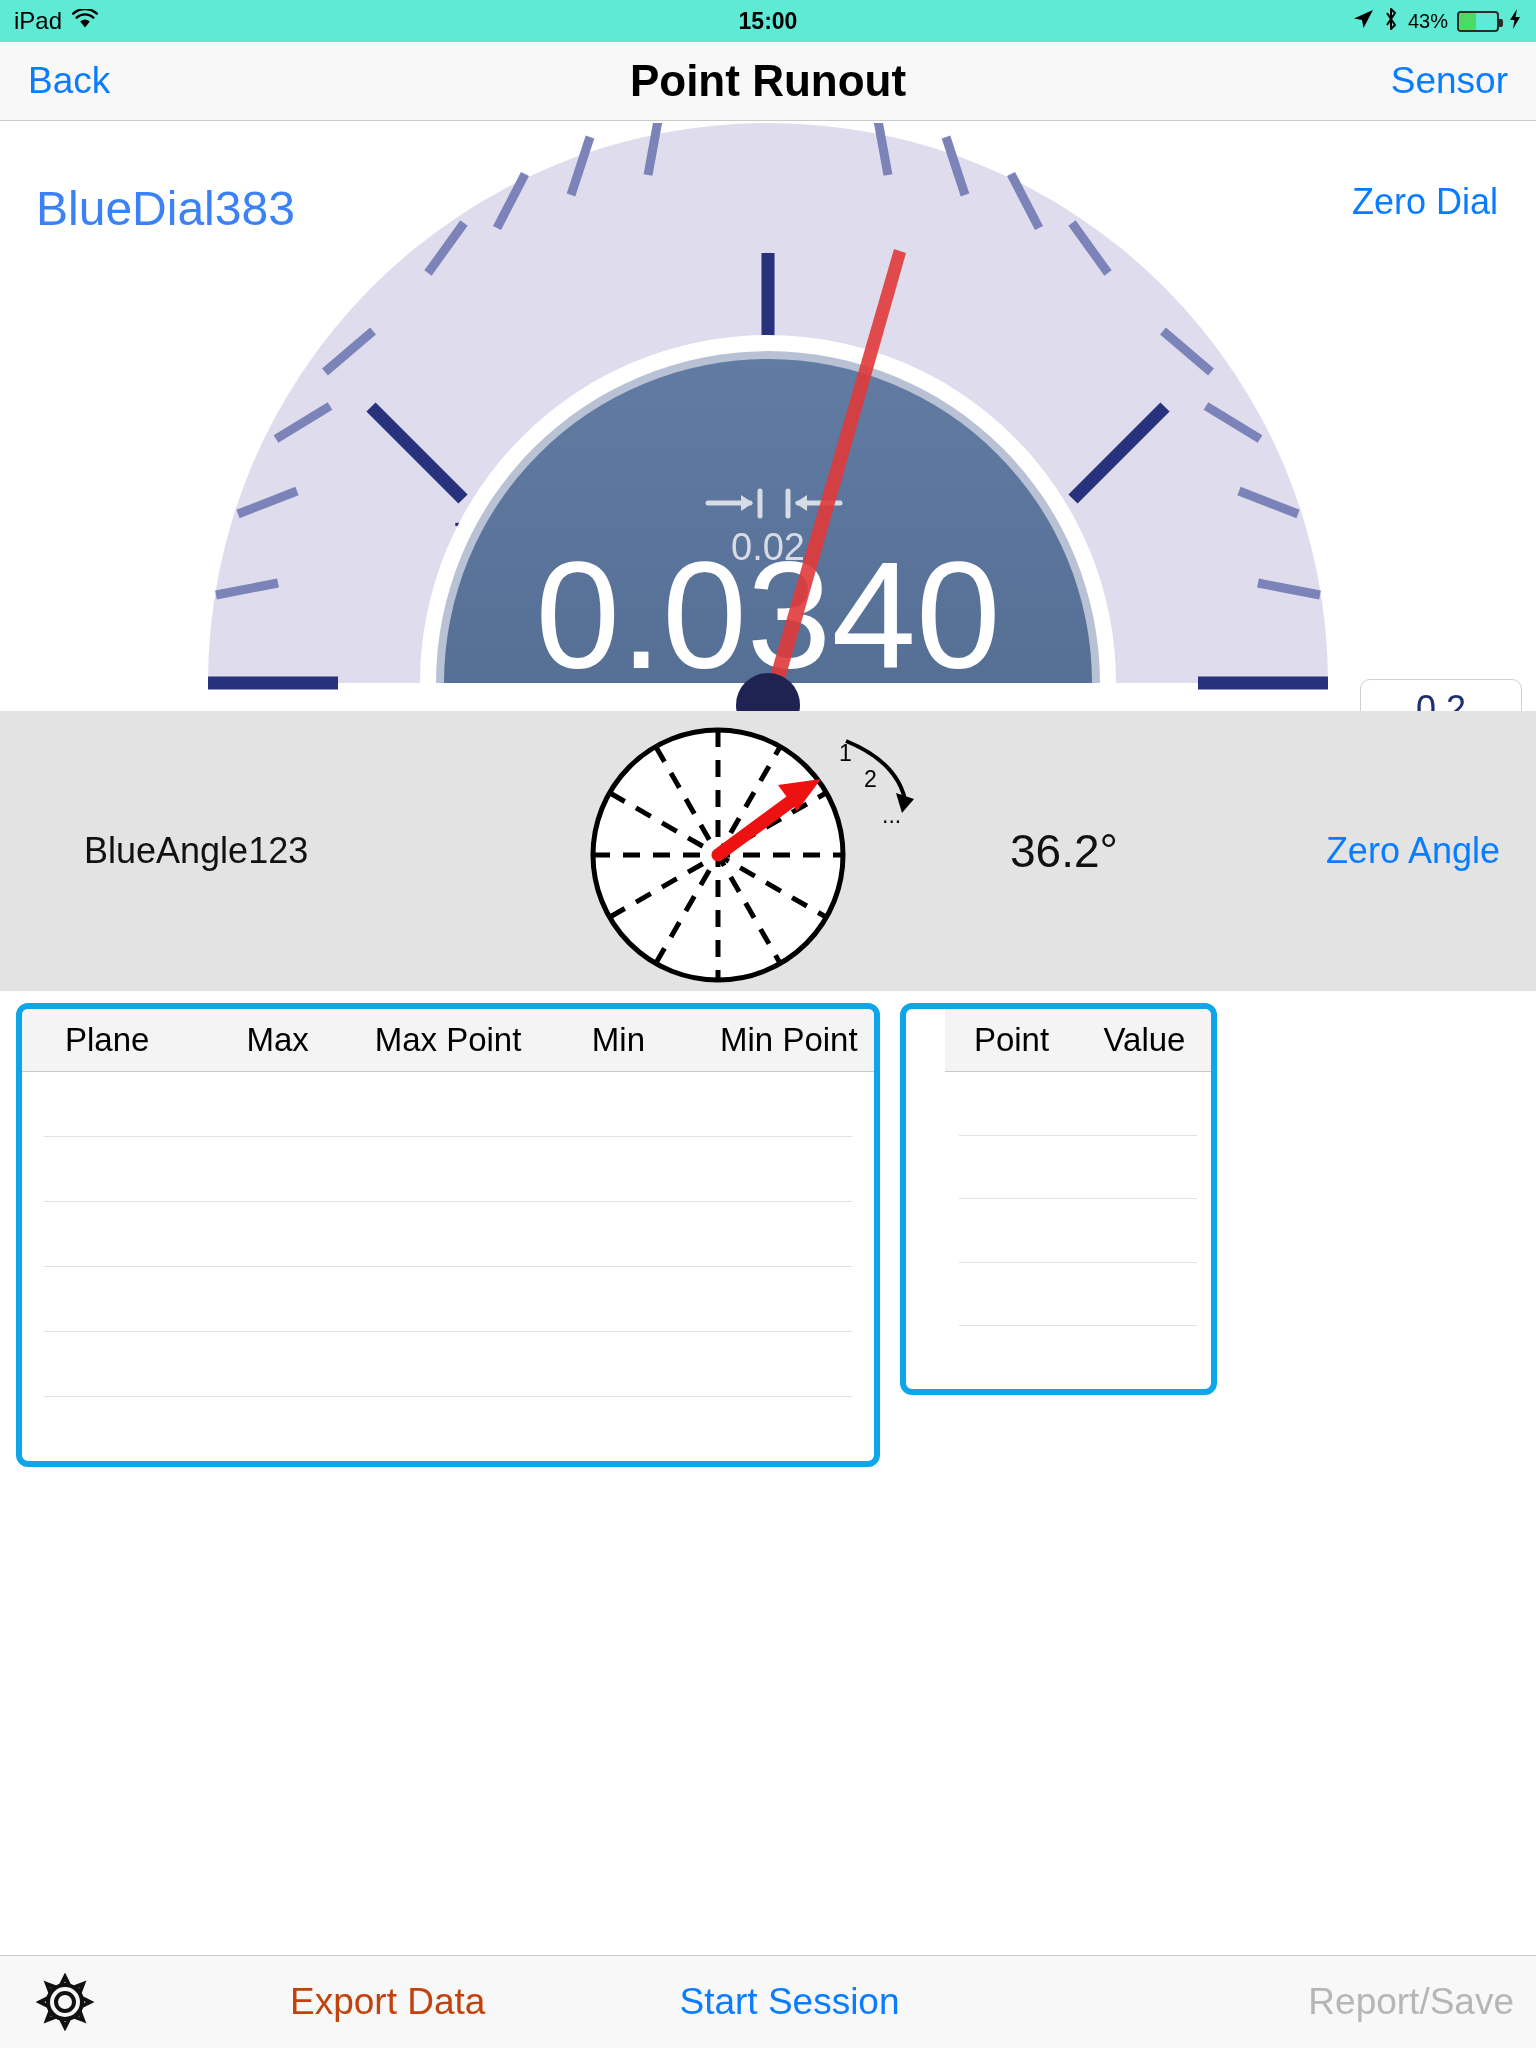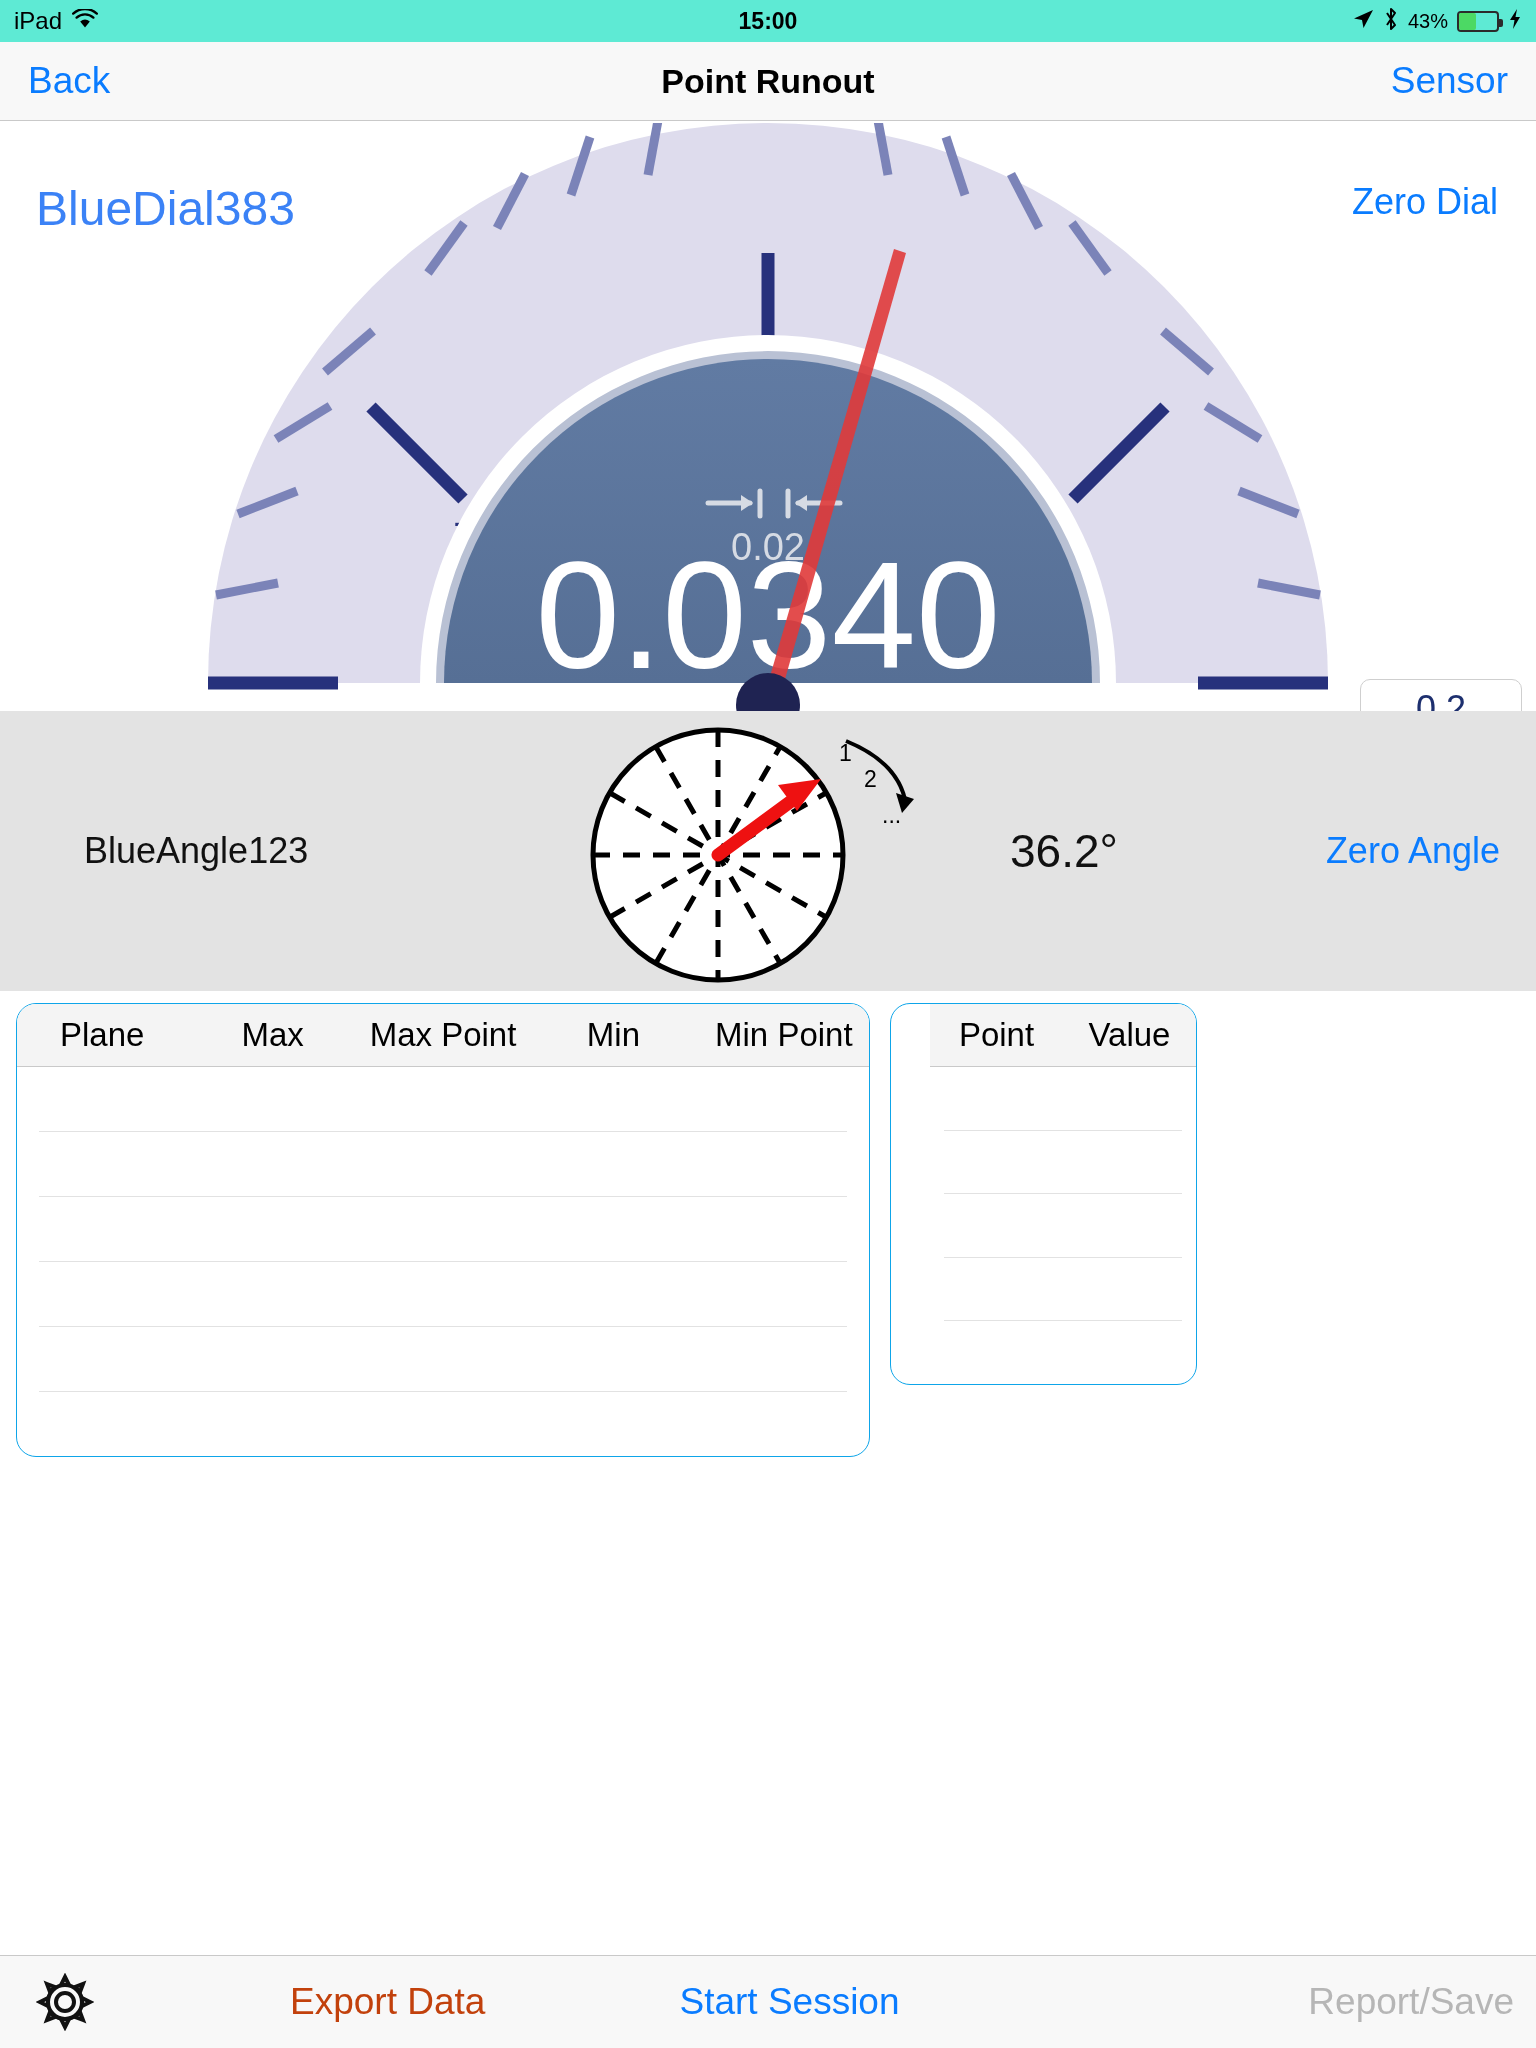--- a/index.html
+++ b/index.html
@@ -27,21 +27,21 @@
   }
   .batt::after{content:"";position:absolute;right:-6px;top:6px;width:4px;height:8px;background:#2b2b2b;border-radius:0 2px 2px 0;}
   .batt > i{display:block;height:100%;width:46%;background:#4cd964;border-radius:2px;}
 
   
   .navbar{
     height:78px;flex:0 0 78px;background:#f8f8f8;border-bottom:1px solid #c9c9c9;
     position:relative;display:flex;align-items:center;
   }
   .nav-back{position:absolute;left:28px;color:#0a7cff;font-size:37px;}
-  .nav-title{position:absolute;left:0;right:0;text-align:center;font-size:34px;font-weight:bold;color:#000;}
+  .nav-title{position:absolute;left:0;right:0;text-align:center;font-size:44px;font-weight:bold;color:#000;}
   .nav-right{position:absolute;right:28px;color:#0a7cff;font-size:37px;}
 
   
   .dialpanel{position:relative;flex:0 0 590px;background:#ffffff;overflow:hidden;}
   .dial-name{position:absolute;left:36px;top:60px;font-size:48px;color:#3b82f6;}
   .zero-dial{position:absolute;right:38px;top:60px;font-size:36px;color:#0a7cff;}
   .gaugewrap{position:absolute;left:0;right:0;top:0;height:590px;}
   .gaugewrap svg{position:absolute;left:50%;transform:translateX(-50%);top:2px;}
 
   .range-box{
@@ -57,21 +57,21 @@
     display:flex;align-items:center;
   }
   .angle-name{position:absolute;left:36px;top:50%;transform:translateY(-50%);font-size:36px;color:#111;margin-left:48px;}
   .angle-dial{position:absolute;left:50%;transform:translateX(-50%);top:-6px;}
   .angle-value{position:absolute;left:1010px;top:50%;transform:translateY(-50%);font-size:46px;color:#111;}
   .zero-angle{position:absolute;right:36px;top:50%;transform:translateY(-50%);font-size:36px;color:#0a7cff;}
 
   
   .tables{flex:1 1 auto;display:flex;padding:12px 16px 0 16px;gap:20px;box-sizing:border-box;}
   .table-card{
-    background:#ffffff;border:1px solid #0ea5e9;border-radius:20px;overflow:hidden;
+    background:#ffffff;border:6px solid #0ea5e9;border-radius:12px;overflow:hidden;
     display:flex;flex-direction:column;
   }
   .table-card.left{flex:0 0 852px;height:452px;}
   .table-card.right{flex:0 0 266px;height:380px;padding-left:39px;}
   .thead{
     background:#f4f4f4;border-bottom:1px solid #c9c9c9;
     display:flex;height:62px;align-items:center;
   }
   .thead span{font-size:33px;color:#000;text-align:center;}
   .table-card.left .thead span{flex:1 1 0;}

